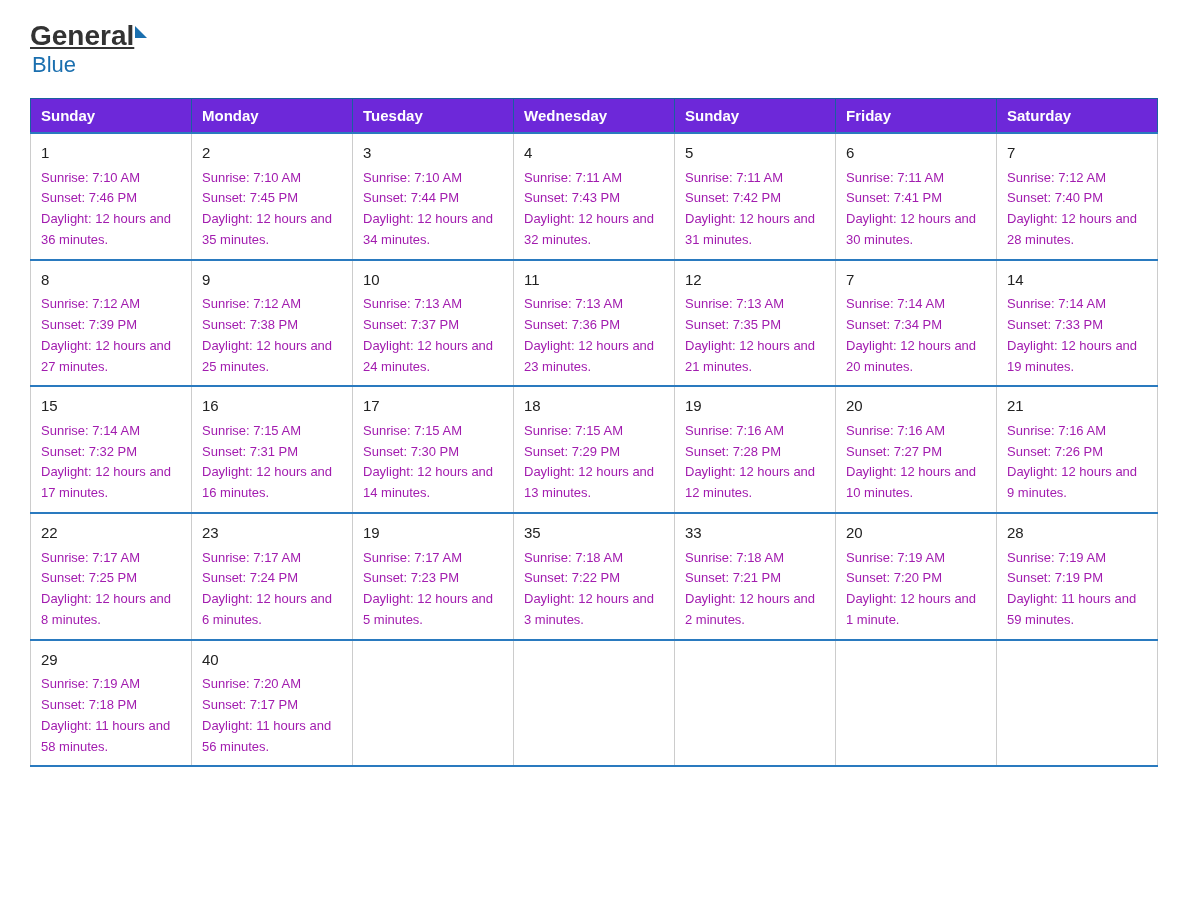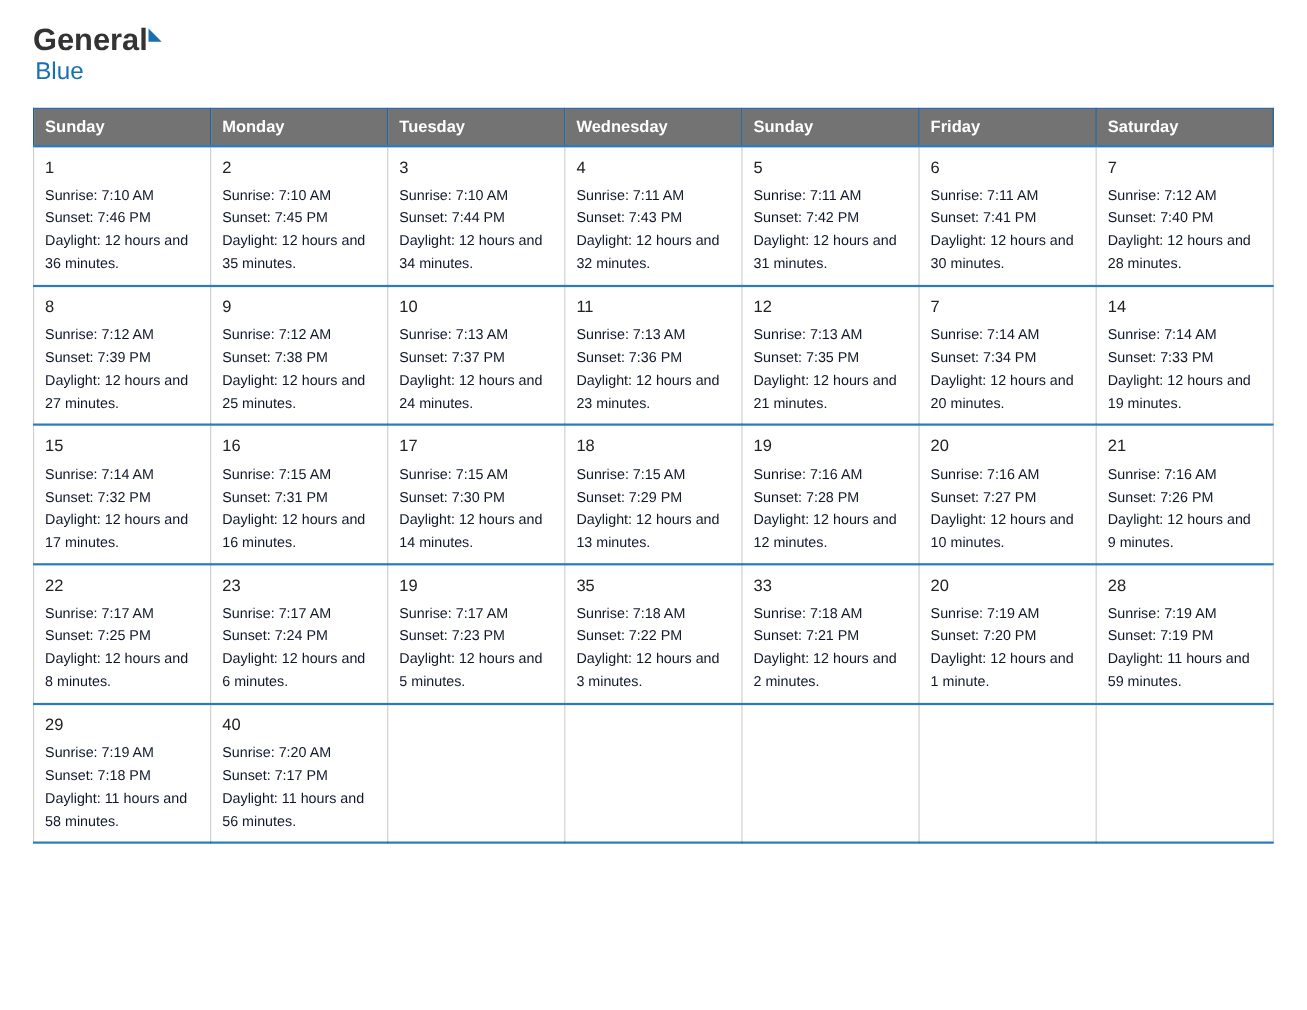--- a/index.html
+++ b/index.html
@@ -13,20 +13,21 @@
     .header {
       display: flex;
       justify-content: space-between;
       align-items: flex-start;
       margin-bottom: 20px;
     }
     .logo-text {
       font-size: 28px;
       font-weight: bold;
       color: #333;
+      text-decoration: underline;
     }
     .logo-triangle {
       width: 0;
       height: 0;
       border-left: 12px solid #1a6faf;
       border-top: 12px solid transparent;
       border-bottom: 0px solid transparent;
       display: inline-block;
       margin-left: 1px;
       vertical-align: middle;
@@ -60,21 +61,21 @@
       font-size: 22px;
       color: #444;
       margin-top: 4px;
     }
     .calendar {
       width: 100%;
       border-collapse: collapse;
       border: 1px solid #aaa;
     }
     .calendar th {
-      background-color: #737373;
+      background-color: #6d28d9;
       color: white;
       padding: 8px 10px;
       font-size: 15px;
       font-weight: bold;
       text-align: left;
       border: 1px solid #1a5fa0;
     }
     .calendar td {
       vertical-align: top;
       padding: 8px 10px;
@@ -90,21 +91,21 @@
     }
     .day-number {
       font-size: 15px;
       font-weight: normal;
       display: block;
       margin-bottom: 3px;
       color: #222;
     }
     .day-info {
       font-size: 13px;
-      color: #0f172a;
+      color: #a21caf;
       line-height: 1.6;
     }
     .empty-cell {
       background: #fff;
     }
   </style>
 </head>
 <body>
 
 <div class="header">

